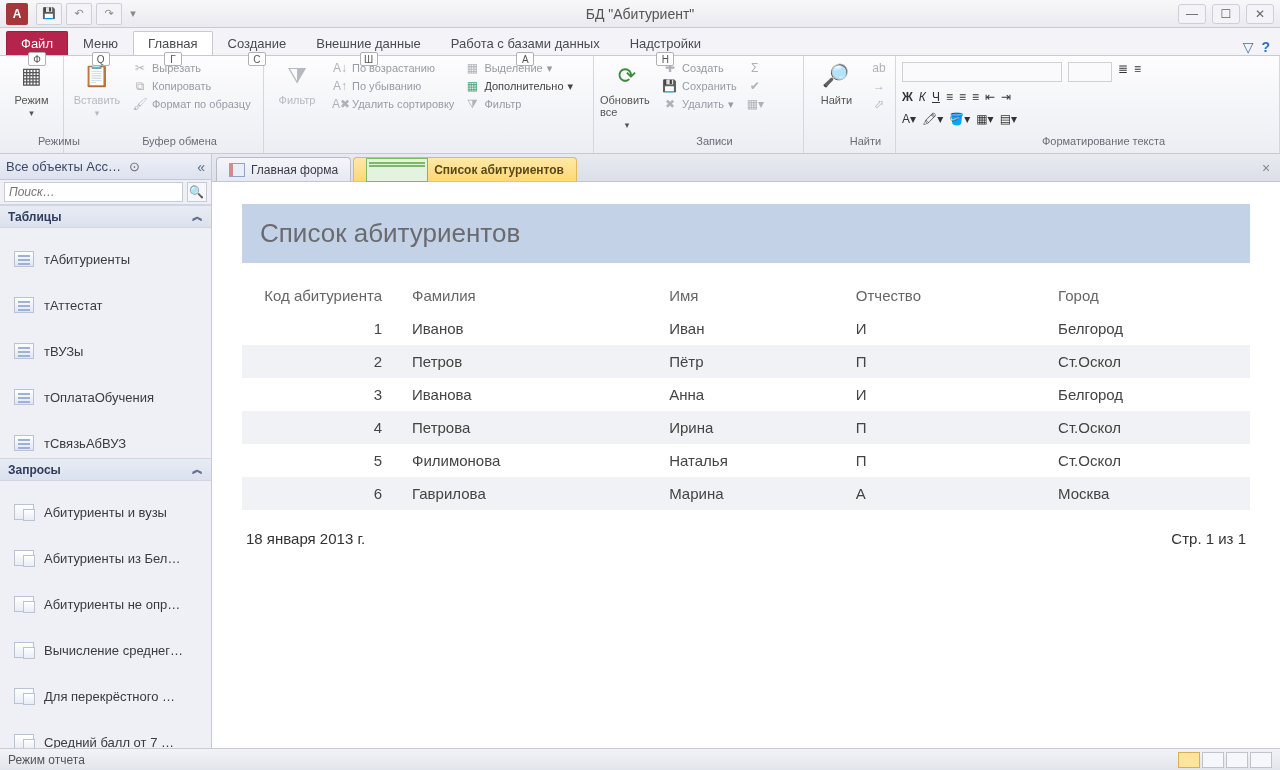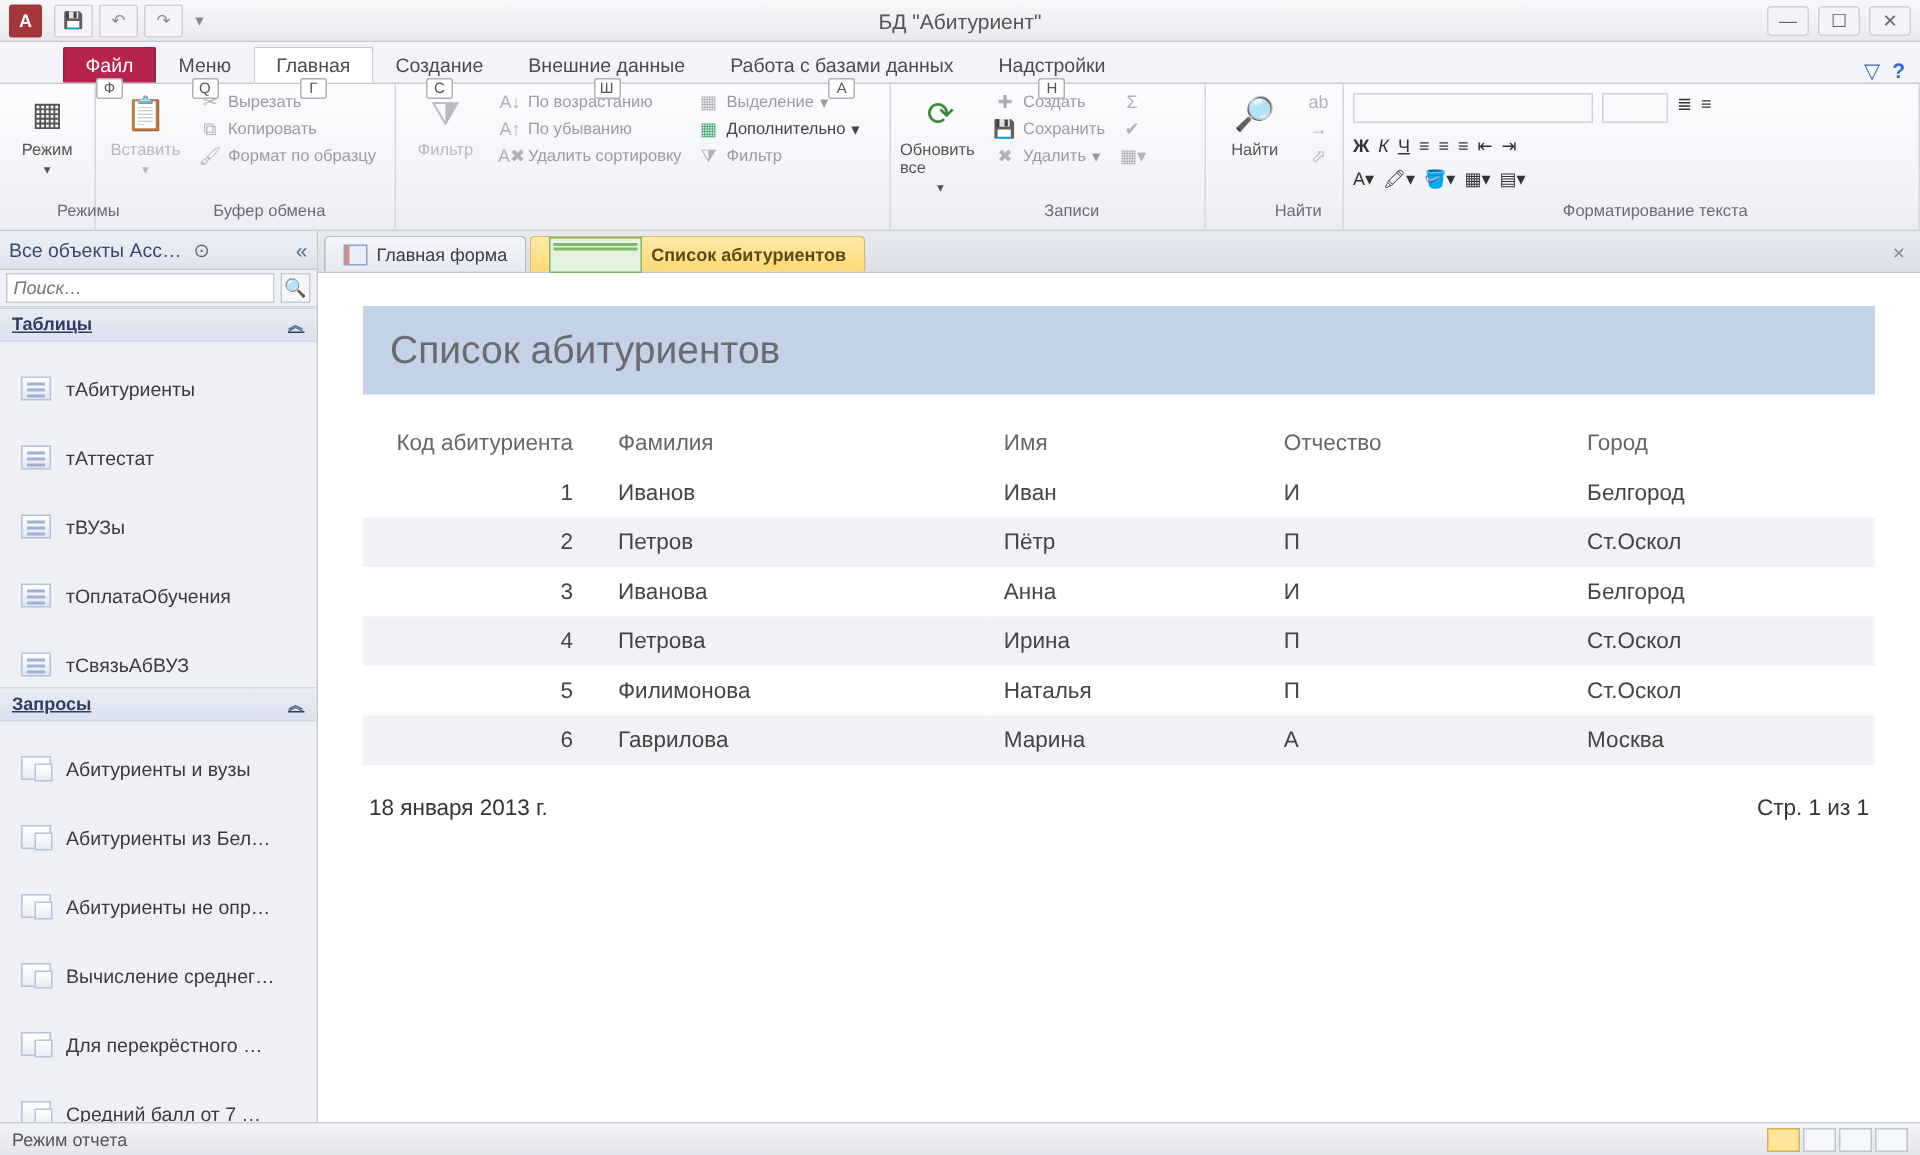--- a/index.html
+++ b/index.html
@@ -8,21 +8,21 @@
   .titlebar { height:28px; background:linear-gradient(#f8f8fa,#e9e9ef); border-bottom:1px solid #c9c9d0; display:flex; align-items:center; padding:0 6px; position:relative;}
   .titlebar .qat { display:flex; align-items:center; gap:4px; }
   .titlebar .qat-ico { width:26px; height:22px; border:1px solid #cfcfd8; background:#f4f4f8; border-radius:2px; display:flex; align-items:center; justify-content:center; color:#888; font-size:11px;}
   .app-icon { width:22px; height:22px; background:#a4373a; color:#fff; display:flex; align-items:center;justify-content:center; font-weight:bold; border-radius:2px; font-size:12px; margin-right:4px;}
   .titlebar .title-text { position:absolute; left:0; right:0; text-align:center; font-size:14px; color:#555;}
   .win-controls { margin-left:auto; display:flex; gap:6px; z-index:2;}
   .win-btn { width:28px; height:20px; border:1px solid #cfcfd8; background:#f4f4f8; border-radius:3px; display:flex; align-items:center; justify-content:center; color:#666; font-size:12px;}
   
   .tabstrip { height:28px; background:#f4f4f8; display:flex; align-items:flex-end; padding-left:6px; border-bottom:1px solid #c9c9d0; position:relative;}
   .tab { padding:4px 14px 4px; font-size:13px; color:#4a4a55; border:1px solid transparent; border-bottom:none; position:relative; cursor:default;}
-  .tab.file { background:#b4244b; color:#fff; border-color:#9c1f40; border-radius:2px 2px 0 0;margin-left:36px;}
+  .tab.file { background:#b4244b; color:#fff; border-color:#9c1f40; border-radius:2px 2px 0 0;}
   .tab.active { background:#fff; border-color:#c9c9d0; border-radius:2px 2px 0 0;}
   .tab-key { position:absolute; top:20px; left:50%; transform:translateX(-50%); width:18px; height:14px; background:#fff; border:1px solid #b0b0b8; font-size:10px; display:flex; align-items:center; justify-content:center; border-radius:2px; color:#555;}
   .tabstrip .right-icons { margin-left:auto; display:flex; gap:8px; padding:0 10px; align-items:center;}
   .right-icons span { color:#3a6ea5; font-size:14px;}
   
   .ribbon { height:98px; background:linear-gradient(#fdfdff,#edeef3); border-bottom:1px solid #c9c9d0; display:flex; }
   .rgroup { border-right:1px solid #d6d6de; display:flex; flex-direction:column; padding:2px 6px 0;}
   .rgroup-body { flex:1; display:flex; align-items:flex-start; gap:6px;}
   .rgroup-label { height:18px; text-align:center; font-size:11px; color:#6b6b78; white-space:nowrap;margin-left:32px;}
   .bigbtn { display:flex; flex-direction:column; align-items:center; width:54px; padding-top:2px; gap:2px; font-size:11px; color:#555;}
@@ -33,21 +33,21 @@
   
   .workspace { display:flex; height:calc(770px - 28px - 28px - 98px - 22px); }
   
   .navpane { width:212px; background:#eef0f5; border-right:1px solid #c9c9d2; display:flex; flex-direction:column;}
   .nav-hdr { height:26px; background:linear-gradient(#eef0f6,#dde2ee); border-bottom:1px solid #c3c9d8; display:flex; align-items:center; padding:0 6px; font-size:13px; color:#3b4a6b; gap:6px;}
   .nav-hdr .dd { margin-left:2px; color:#6a6a7a;}
   .nav-hdr .coll { margin-left:auto; color:#5a6a8a; font-size:14px;}
   .nav-search { display:flex; align-items:center; padding:2px 4px; gap:4px; border-bottom:1px solid #d0d5e0;}
   .nav-search input { flex:1; height:20px; border:1px solid #c7cbd5; font-size:12px; font-style:italic; color:#888; padding:0 4px; background:#fff;}
   .nav-search .mag { width:20px; height:20px; border:1px solid #c7cbd5; background:#f6f7fb; display:flex;align-items:center;justify-content:center; color:#6a7a9a; font-size:12px;}
-  .nav-group { background:linear-gradient(#e8ecf4,#dbe1ee); border-top:1px solid #cfd5e3; border-bottom:1px solid #cfd5e3; padding:3px 8px; font-weight:bold; color:#2f3e5e; font-size:12px; display:flex; align-items:flex-start;text-decoration:underline;}
+  .nav-group { background:linear-gradient(#e8ecf4,#dbe1ee); border-top:1px solid #cfd5e3; border-bottom:1px solid #cfd5e3; padding:3px 8px; font-weight:bold; color:#2f3e5e; font-size:12px; display:flex; align-items:flex-end;}
   .nav-group .chev { margin-left:auto; font-size:11px; color:#5a6a8a;}
   .nav-item { display:flex; align-items:center; gap:10px; padding:23px 8px 6px 14px; font-size:13px; color:#3a3a42; border-bottom:1px solid transparent; }
   .nav-item .nicon { width:20px; height:16px; background:linear-gradient(#fff,#dfe6f2); border:1px solid #b8c2d8; position:relative;}
   .nav-item .nicon::before { content:''; position:absolute; left:3px; top:3px; right:3px; height:2px; background:#9fb1d4;}
   .nav-item .nicon::after { content:''; position:absolute; left:3px; top:7px; right:3px; height:2px; background:#9fb1d4; box-shadow:0 4px 0 #9fb1d4;}
   .nav-item .qicon { width:20px; height:16px; background:linear-gradient(#fff,#e8ecf4); border:1px solid #b8c2d8; position:relative;}
   .nav-item .qicon::after { content:''; position:absolute; right:-2px; bottom:-2px; width:10px; height:10px; background:linear-gradient(#fff,#e8ecf4); border:1px solid #b8c2d8;}
   .nav-scroll { overflow:hidden; flex:1;}
   
   .docarea { flex:1; display:flex; flex-direction:column; background:#fff;}

